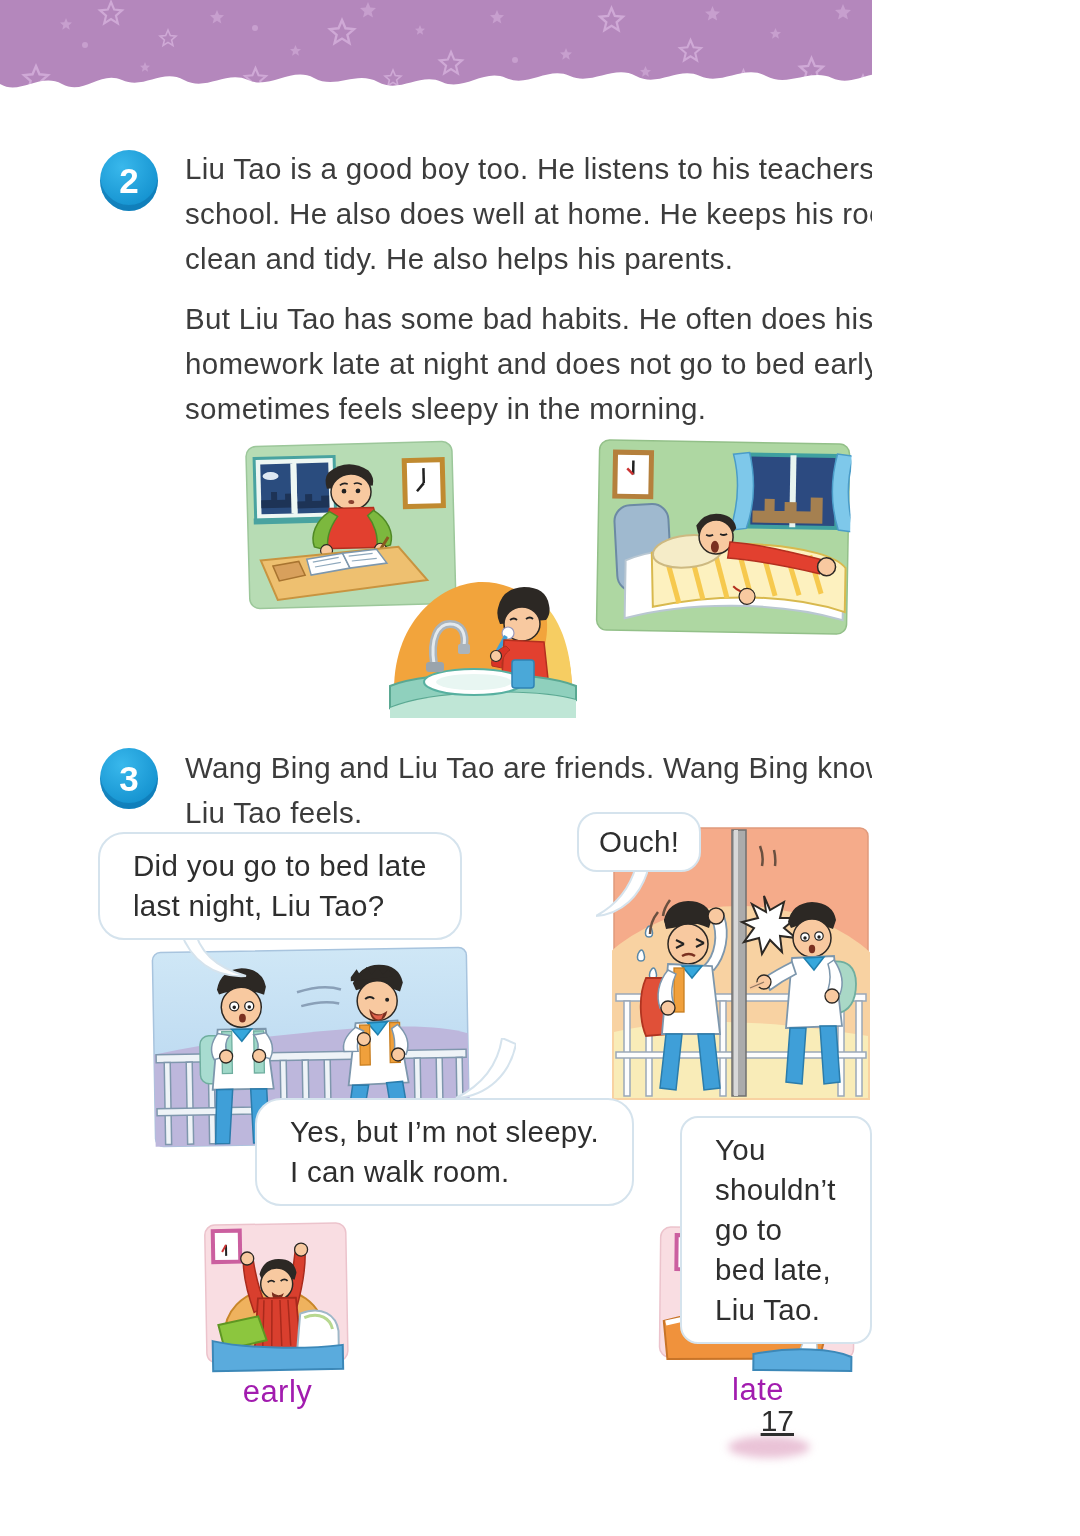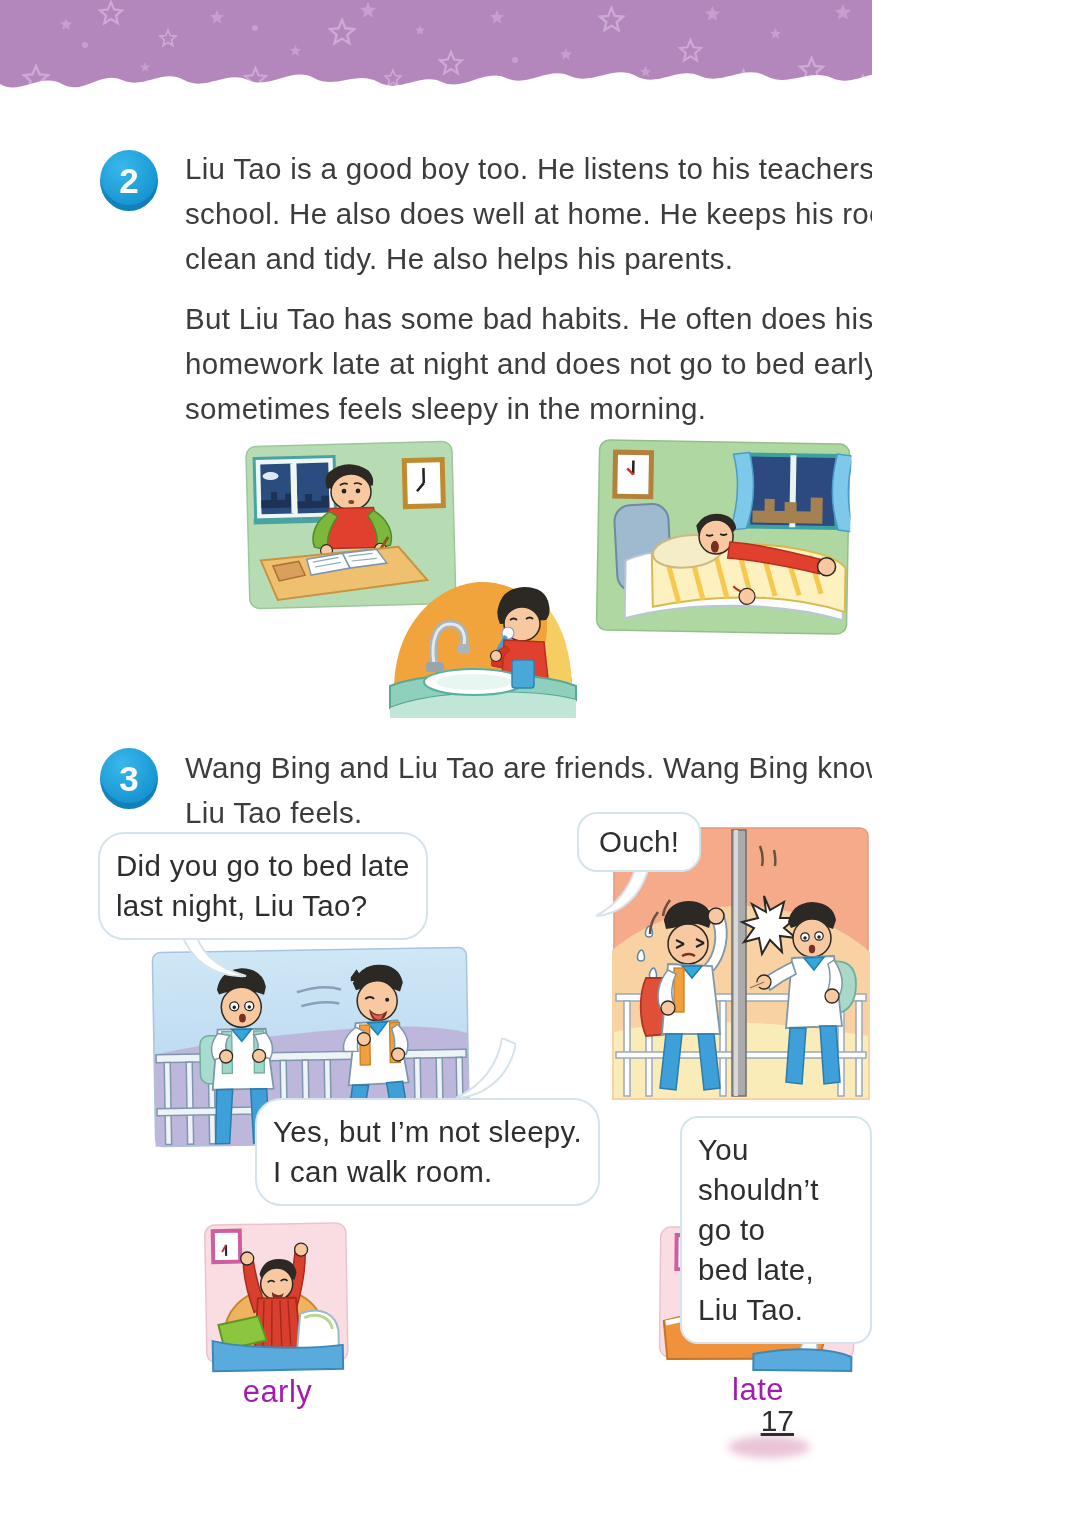--- a/index.html
+++ b/index.html
@@ -15,21 +15,21 @@
   .badge{position:absolute;width:58px;height:61px;border-radius:50%;
          background:radial-gradient(circle at 38% 28%, #39b8ec, #1593d0 72%);
          box-shadow:inset 0 -6px 0 rgba(8,92,150,.35);
          color:#fff;font-size:35px;font-weight:bold;
          display:flex;align-items:center;justify-content:center;z-index:2;}
   .body-text{position:absolute;left:185px;width:800px;font-size:29.5px;line-height:45px;
              color:#3c3c3c;white-space:pre-line;letter-spacing:.3px;}
 
   
   .bubble{position:absolute;background:#fff;border:2px solid #d5e3ed;border-radius:26px;
-          padding:12px 16px;font-size:29.5px;line-height:40px;color:#2e2e2e;
+          padding:12px 33px;font-size:29.5px;line-height:40px;color:#2e2e2e;
           white-space:pre-line;z-index:7;letter-spacing:.3px;}
   .tail{position:absolute;z-index:6;}
 
   
   .pic{position:absolute;}
   .caption{position:absolute;font-size:31px;color:#a21caf;text-align:center;letter-spacing:.5px;}
 
   
   .page-num{position:absolute;right:78px;top:1404px;font-size:30px;color:#2e2e2e;z-index:3;text-decoration:underline;}
   .page-num-smudge{position:absolute;right:62px;top:1436px;width:82px;height:22px;border-radius:50%;

